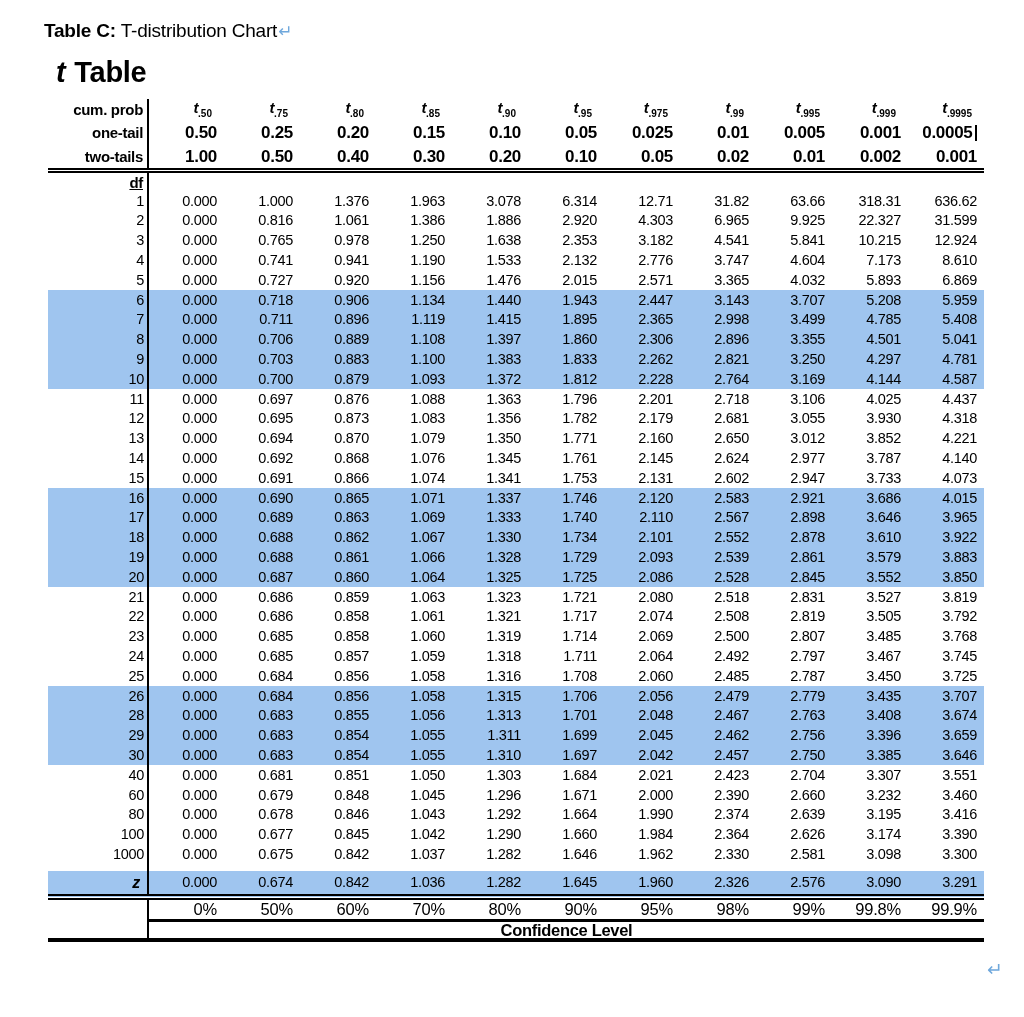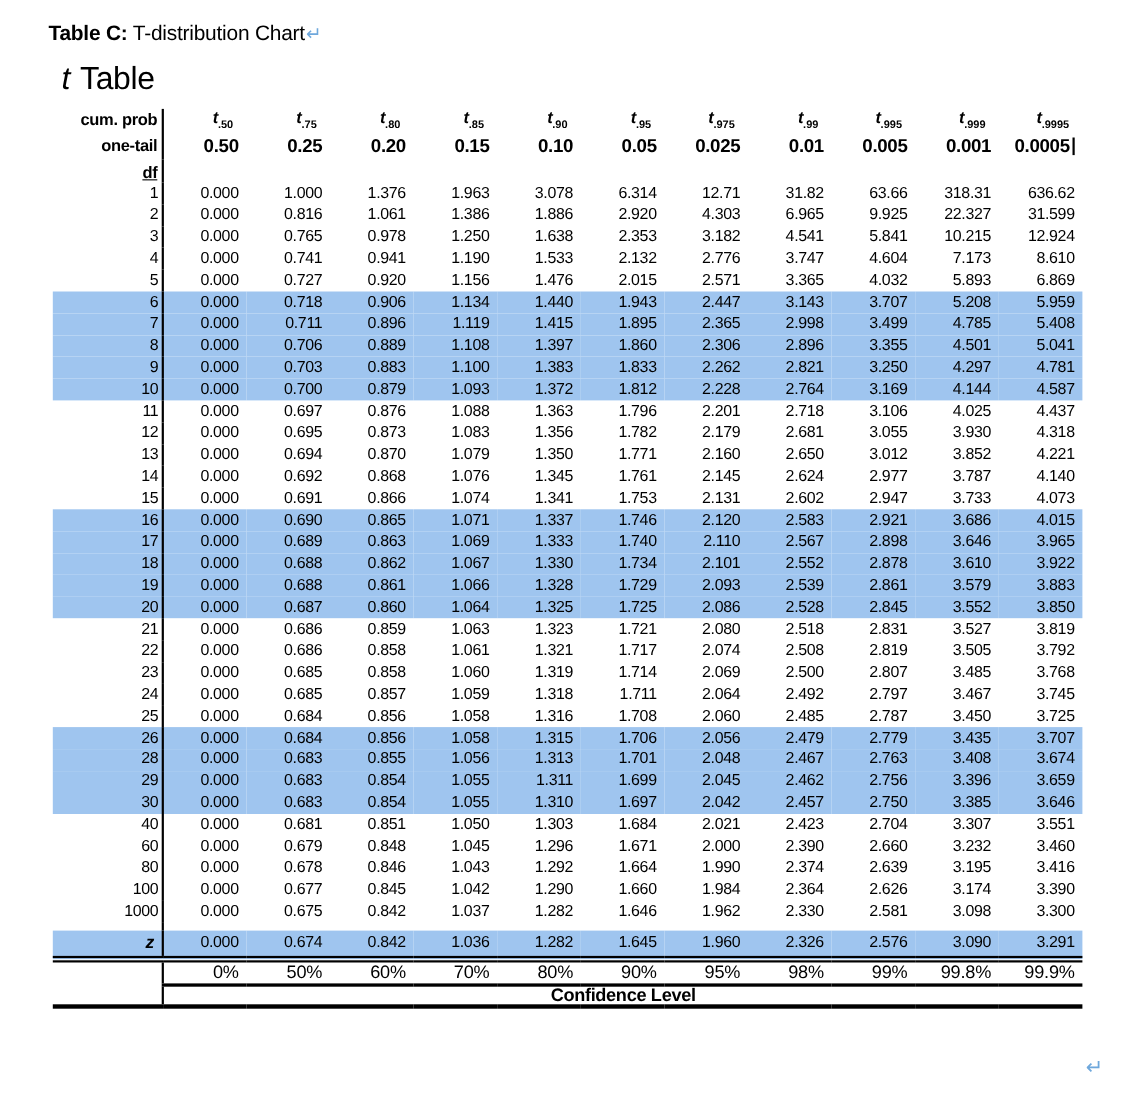--- a/index.html
+++ b/index.html
@@ -5,21 +5,21 @@
   :root{ --hl:#9fc5ef; --ret:#6fa8dc; }
   html,body{margin:0;padding:0;background:#fff;}
   body{font-family:"Liberation Sans",sans-serif;color:#000;}
   .page{position:relative;width:1024px;height:1017px;background:#fff;overflow:hidden;}
 
   .doc-title{position:absolute;left:44px;top:20px;font-size:19px;letter-spacing:-0.2px;}
   .doc-title .b{font-weight:bold;}
   .ret{color:var(--ret);font-size:17px;padding-left:1px;}
   .ret-bottom{position:absolute;left:986px;top:958px;font-size:19px;}
 
-  .theading{position:absolute;left:56px;top:56px;font-size:29px;font-weight:normal;letter-spacing:-0.3px;}
+  .theading{position:absolute;left:56px;top:56px;font-size:29px;font-weight:bold;letter-spacing:-0.3px;}
   .theading .ti{font-style:italic;margin-right:9px;}
 
   table.ttable{position:absolute;left:48px;top:99px;width:936px;border-collapse:collapse;table-layout:fixed;}
   col.c0{width:100px;} col.cd{width:76px;}
   td{padding:0 7px 0 0;text-align:right;font-size:14.5px;letter-spacing:-0.3px;
      white-space:nowrap;line-height:1;vertical-align:middle;}
 
   tr.h1{height:21px;} tr.h2{height:25px;} tr.h3{height:25px;} tr.hdf{height:21px;text-decoration:underline;}
   tr.drow{height:19.8px;} tr.gap{height:7px;} tr.zrow{height:26px;}
   tr.pct{height:23px;} tr.conf{height:20px;}
@@ -93,20 +93,34 @@
           <td class="bval">0.20</td>
           <td class="bval">0.15</td>
           <td class="bval">0.10</td>
           <td class="bval">0.05</td>
           <td class="bval">0.025</td>
           <td class="bval">0.01</td>
           <td class="bval">0.005</td>
           <td class="bval">0.001</td>
           <td class="bval">0.0005<span class="cursor"></span></td>
         </tr>
+      <tr class="h3">
+        <td class="lbl">two-tails</td>
+      <td class="bval">1.00</td>
+          <td class="bval">0.50</td>
+          <td class="bval">0.40</td>
+          <td class="bval">0.30</td>
+          <td class="bval">0.20</td>
+          <td class="bval">0.10</td>
+          <td class="bval">0.05</td>
+          <td class="bval">0.02</td>
+          <td class="bval">0.01</td>
+          <td class="bval">0.002</td>
+          <td class="bval">0.001</td>
+        </tr>
       <tr class="hdf">
         <td class="lbl dfl">df</td>
       <td></td>
           <td></td>
           <td></td>
           <td></td>
           <td></td>
           <td></td>
           <td></td>
           <td></td>

